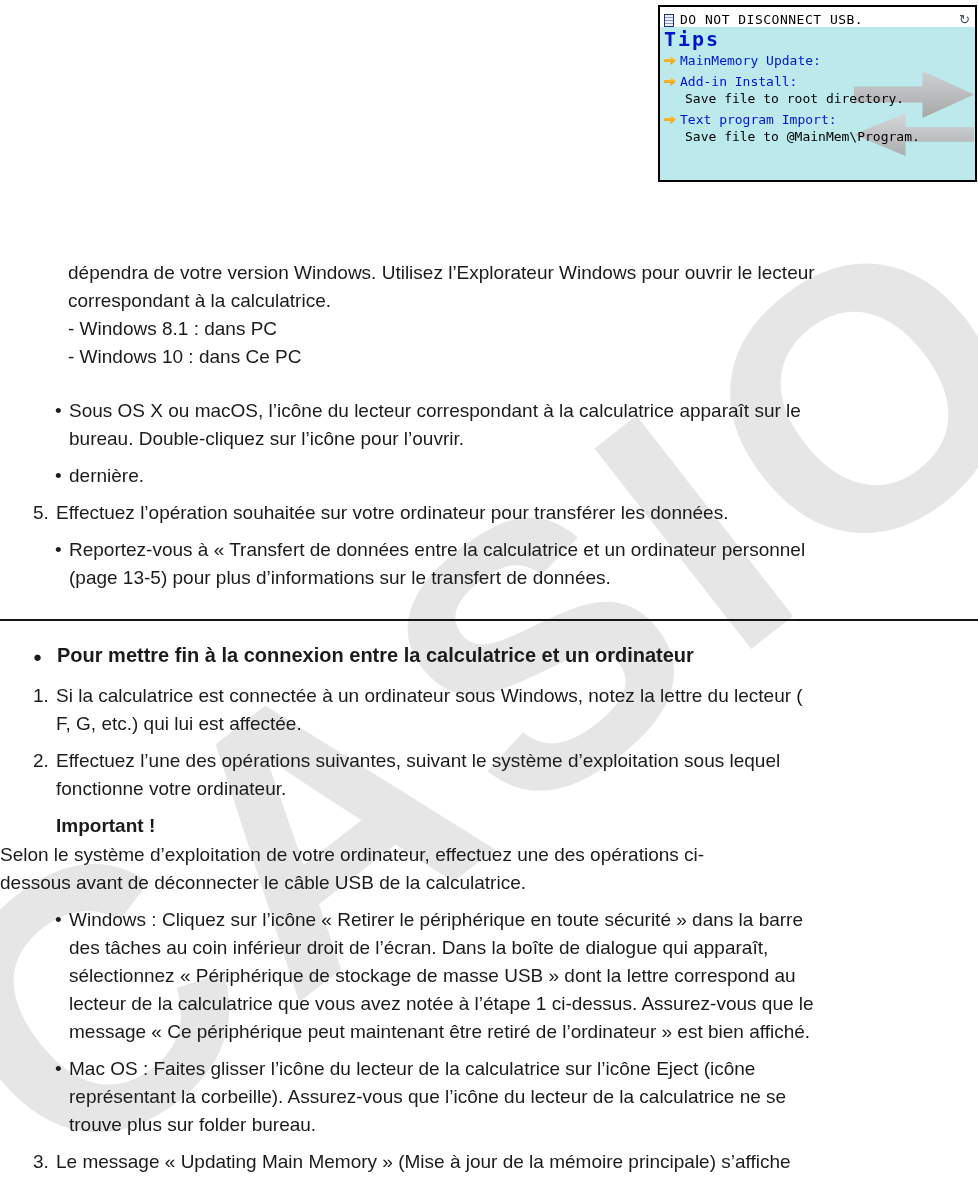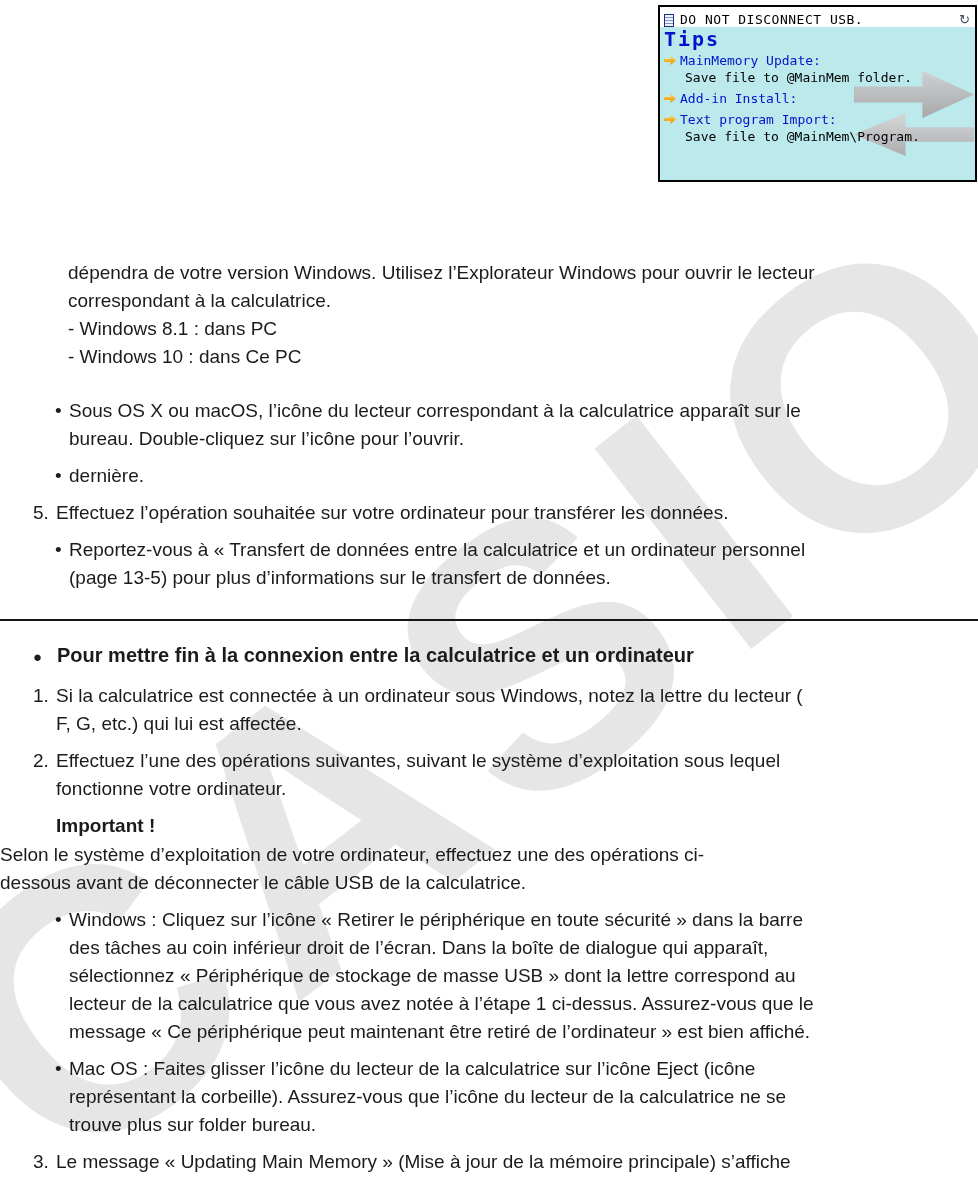--- a/index.html
+++ b/index.html
@@ -61,27 +61,27 @@
       <span class="busy-icon">↻</span>
     </div>
     <div class="calc-body">
       <div class="calc-title">Tips</div>
       <div class="tips-list">
           <div class="tip">
             <div class="tip-label-row">
               <span class="tip-icon"></span>
               <span class="tip-label">MainMemory Update:</span>
             </div>
-            <div class="tip-detail">Save file to @MainMem folder.</div>
           </div>
           <div class="tip">
             <div class="tip-label-row">
               <span class="tip-icon"></span>
               <span class="tip-label">Add-in Install:</span>
             </div>
+            <div class="tip-detail">Save file to root directory.</div>
           </div>
           <div class="tip">
             <div class="tip-label-row">
               <span class="tip-icon"></span>
               <span class="tip-label">Text program Import:</span>
             </div>
             <div class="tip-detail">Save file to @MainMem\Program.</div>
           </div>
         </div>
       <div class="nav-arrow arrow-right"></div>

